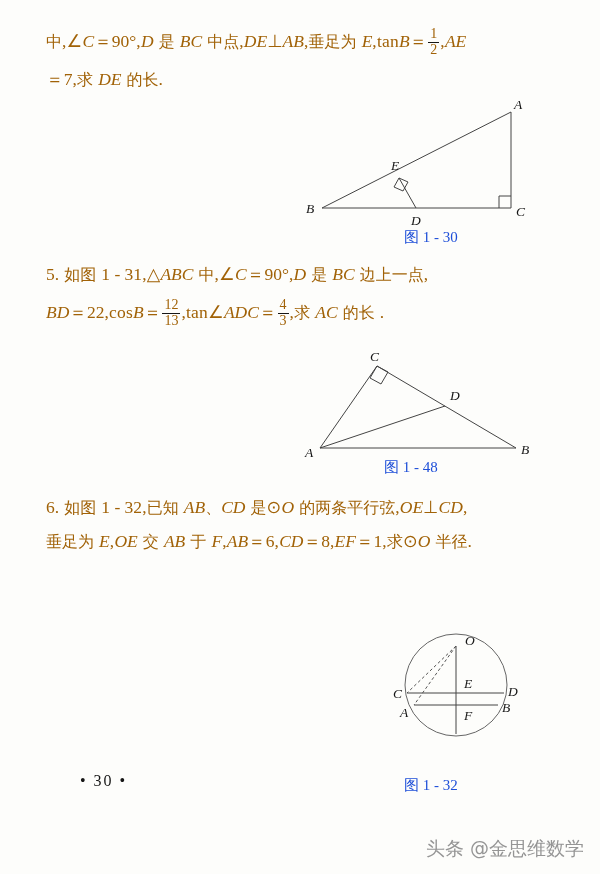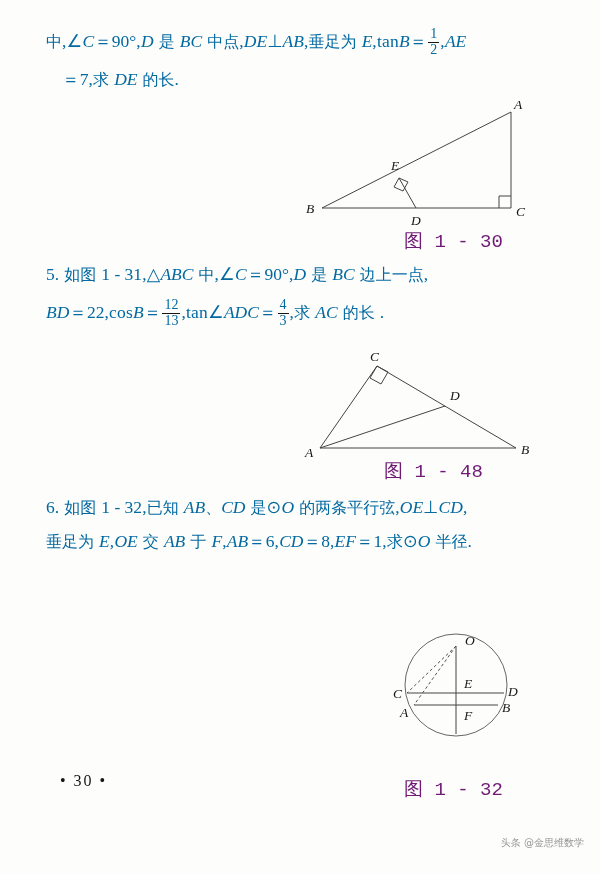--- a/index.html
+++ b/index.html
@@ -18,21 +18,21 @@
   .page {
     position: absolute;
     inset: 0;
   }
 
   
   .para {
     position: absolute;
     font-size: 17.5px;
     line-height: 38px;
-    color: #0369a1;
+    color: #a16207;
     white-space: nowrap;
   }
 
   .cn { font-family: "DejaVu Sans", "Liberation Sans", sans-serif; font-size: 16px; }
   .it { font-style: italic; font-family: "Liberation Serif", serif; }
   .num { font-family: "Liberation Serif", serif; font-style: normal; }
   .op  { font-family: "Liberation Serif", serif; font-style: normal; letter-spacing: 0.2px;}
 
   
   .frac {
@@ -45,61 +45,61 @@
     font-family: "Liberation Serif", serif;
     font-style: normal;
   }
   .frac .n { display: block; padding: 0 2px; }
   .frac .d { display: block; padding: 0 2px; border-top: 1px solid #161616; }
 
   
   .figure { position: absolute; }
   .figcap {
     position: absolute;
-    font-size: 19px;
-    font-family: Liberation Mono, monospace;
-    color: #701a75;
+    font-size: 15px;
+    font-family: Liberation Serif, serif;
+    color: #1d4ed8;
     white-space: nowrap;
   }
   svg { display: block; overflow: visible; }
   svg text {
     font-family: "Liberation Serif", "DejaVu Serif", serif;
     font-style: italic;
     font-size: 13.5px;
     fill: #161616;
   }
 
   
   .pagenum {
     position: absolute;
-    left: 60px;
+    left: 80px;
     top: 772px;
     font-size: 16px;
     font-family: "Liberation Serif", serif;
     color: #161616;
     letter-spacing: 2px;
   }
   .watermark {
     position: absolute;
     right: 16px;
     top: 836px;
-    font-size: 10px;
+    font-size: 19px;
     font-family: "DejaVu Sans", "Liberation Sans", sans-serif;
     color: #8d8d8d;
     opacity: 0.92;
     white-space: nowrap;
   }
 </style>
 </head>
 <body>
 
 <div class="page">
 
   <div class="para" style="left:46px; top:22px;" id="p4l1"><span class="cn">中</span><span class="op">,</span><span class="op">∠</span><span class="it">C</span><span class="op">＝</span><span class="num">90°</span><span class="op">,</span><span class="it">D</span><span class="cn"> 是 </span><span class="it">BC</span><span class="cn"> 中点</span><span class="op">,</span><span class="it">DE</span><span class="op">⊥</span><span class="it">AB</span><span class="op">,</span><span class="cn">垂足为 </span><span class="it">E</span><span class="op">,</span><span class="op">tan</span><span class="it">B</span><span class="op">＝</span><span class="frac"><span class="n">1</span><span class="d">2</span></span><span class="op">,</span><span class="it">AE</span></div>
-  <div class="para" style="left:46px; top:60px;margin-left:16px;" id="p4l2"><span class="op">＝</span><span class="num">7</span><span class="op">,</span><span class="cn">求 </span><span class="it">DE</span><span class="cn"> 的长</span><span class="op">.</span></div>
+  <div class="para" style="left:46px; top:60px;" id="p4l2"><span class="op">＝</span><span class="num">7</span><span class="op">,</span><span class="cn">求 </span><span class="it">DE</span><span class="cn"> 的长</span><span class="op">.</span></div>
 
   <div class="figure" style="left:300px; top:100px;">
     <svg width="240" height="125" viewBox="0 0 240 125" aria-hidden="true">
 
       <path d="M22 108 L211 108 L211 12 Z" fill="none" stroke="#444" stroke-width="1"></path>
 
       <line x1="116" y1="108" x2="99" y2="78" stroke="#444" stroke-width="1"></line>
 
       <polyline points="199,108 199,96 211,96" fill="none" stroke="#444" stroke-width="1"></polyline>
 

